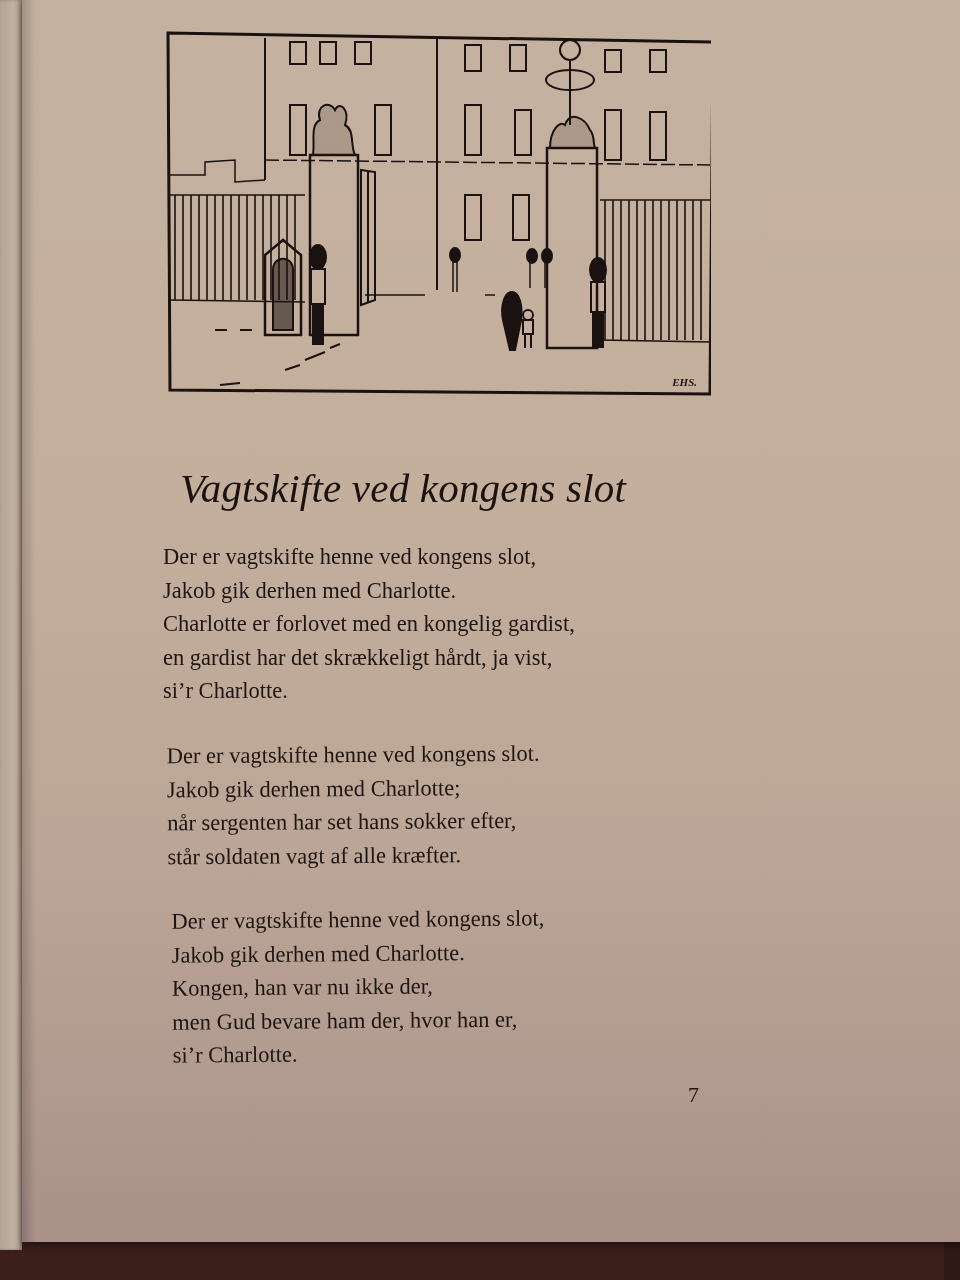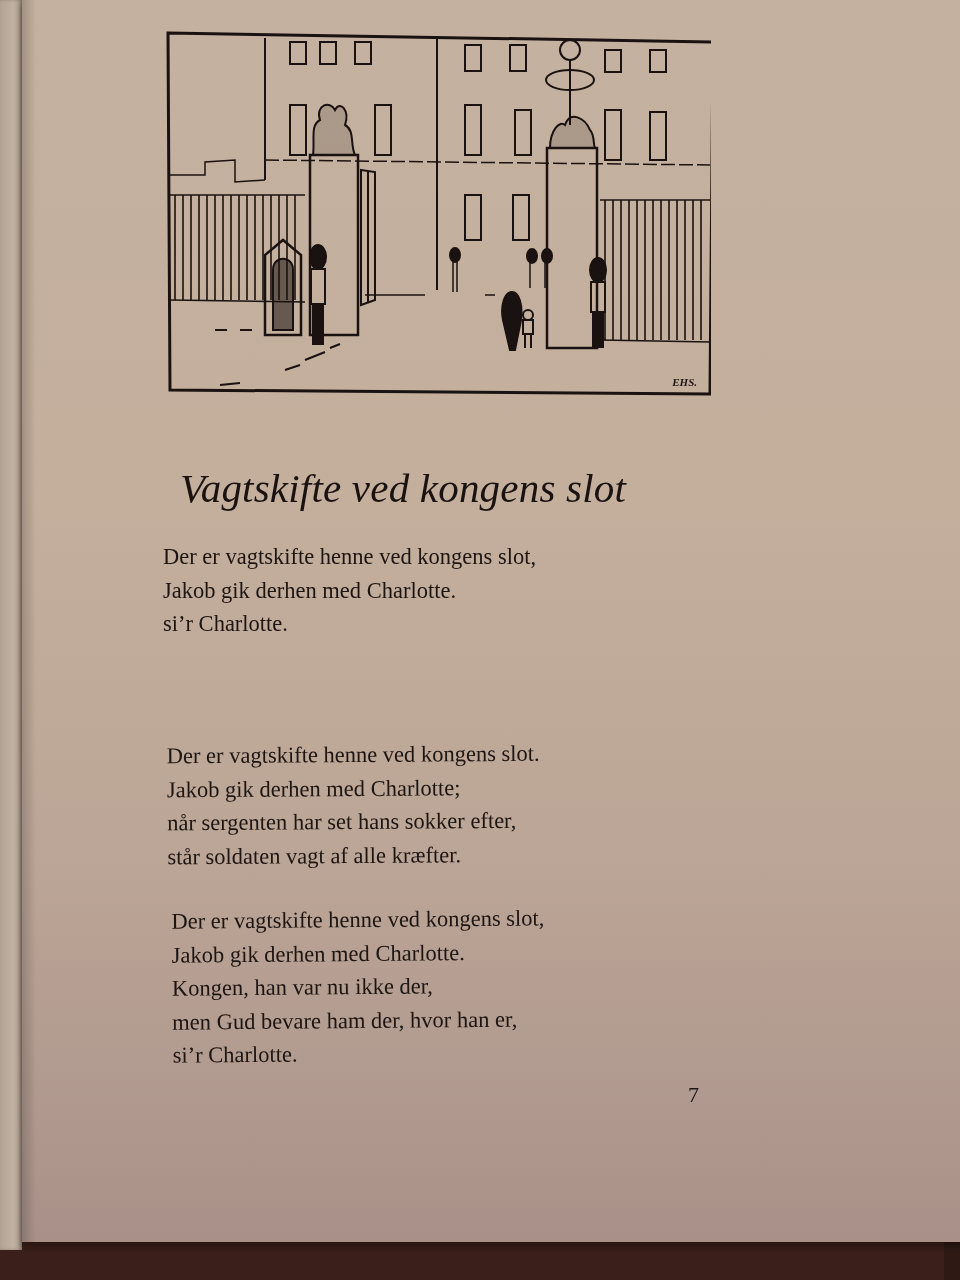--- a/index.html
+++ b/index.html
@@ -140,20 +140,22 @@
       <path d="M200 265 L260 265 M320 265 L330 265" stroke-width="1.5"></path>
     </svg>
     <span style="position:absolute; right:14px; bottom:8px; font-family:'Liberation Serif',serif; font-style:italic; font-weight:bold; font-size:11px; color:#1a1210;">EHS.</span>
   </div>
 
   <h1 class="title">Vagtskifte ved kongens slot</h1>
 
   <div class="stanza stanza-1">
     <span class="line">Der er vagtskifte henne ved kongens slot,</span>
     <span class="line">Jakob gik derhen med Charlotte.</span>
+    <span class="line">Charlotte er forlovet med en kongelig gardist,</span>
+    <span class="line">en gardist har det skrækkeligt hårdt, ja vist,</span>
     <span class="line">si’r Charlotte.</span>
   </div>
 
   <div class="stanza stanza-2">
     <span class="line">Der er vagtskifte henne ved kongens slot.</span>
     <span class="line">Jakob gik derhen med Charlotte;</span>
     <span class="line">når sergenten har set hans sokker efter,</span>
     <span class="line">står soldaten vagt af alle kræfter.</span>
   </div>
 

